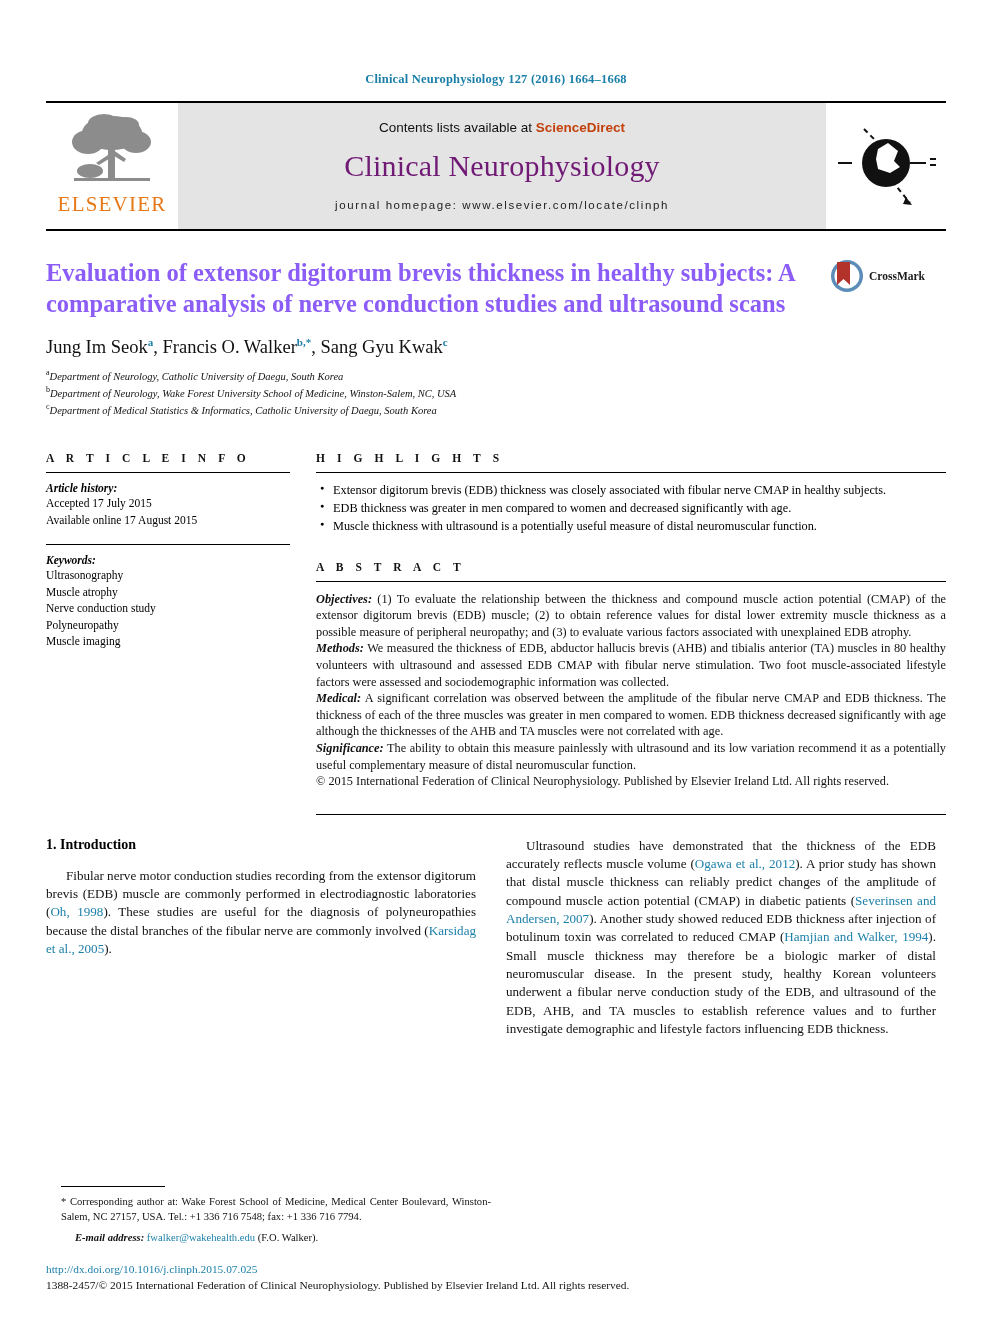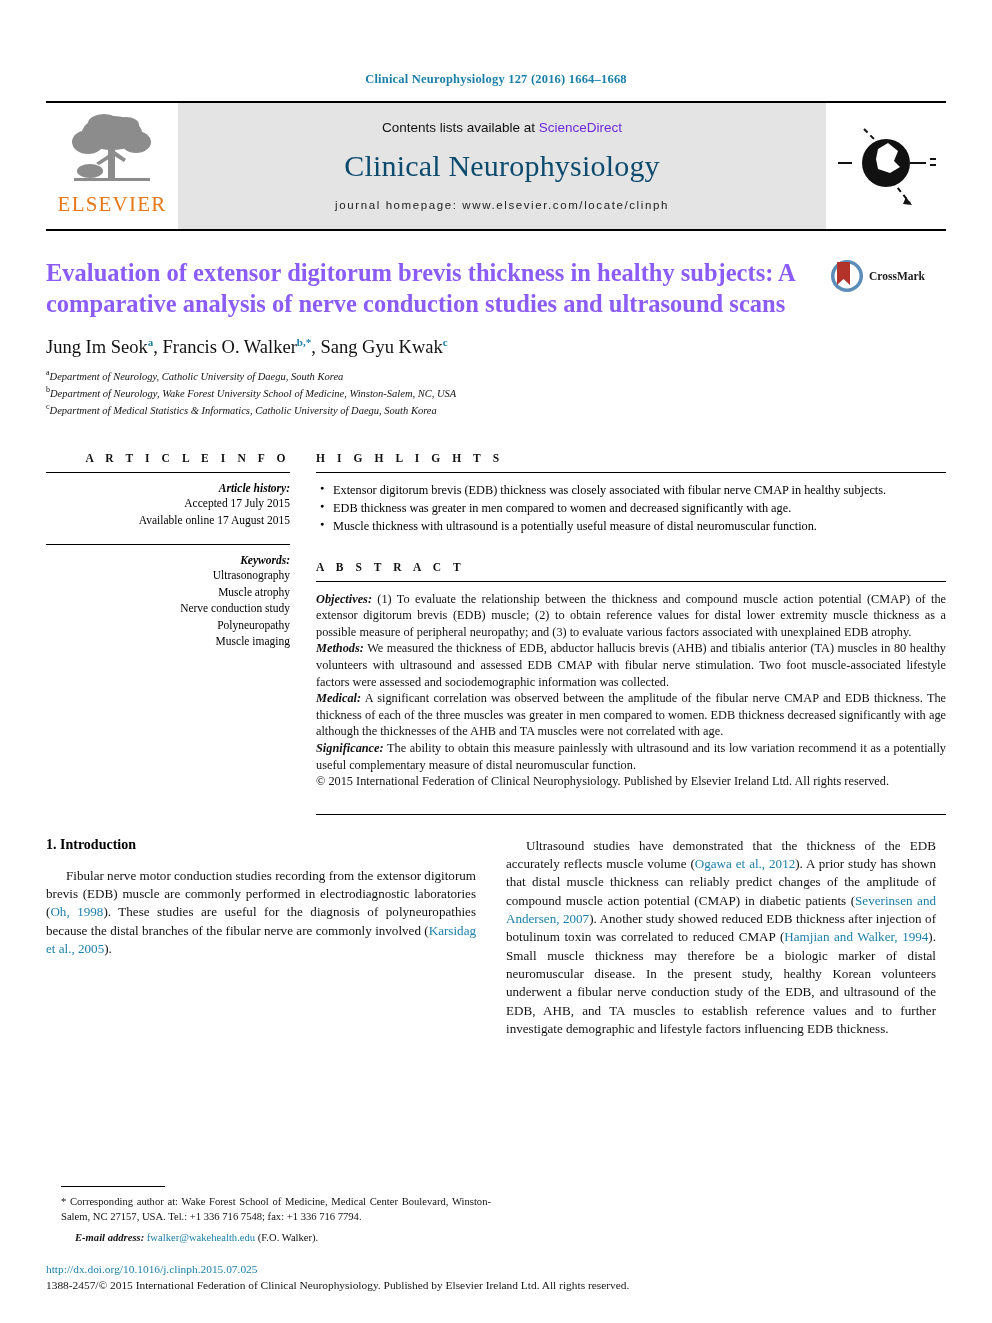--- a/index.html
+++ b/index.html
@@ -73,26 +73,27 @@
     justify-content: center;
     padding: 6px 0 8px;
   }
   .contents-line {
     font-family: "Liberation Sans", sans-serif;
     font-size: 13.5px;
     color: #111;
     margin-bottom: 14px;
   }
   .contents-line .sd {
-    color: #6d28d9;
+    color: #c2410c;
+    font-weight: bold;
   }
   .journal-title {
     font-family: "Liberation Serif", serif;
     font-size: 30px;
-    color: #0c4a6e;
+    color: #701a75;
     margin-bottom: 16px;
     letter-spacing: .2px;
   }
   .homepage-line {
     font-family: "Liberation Sans", sans-serif;
     font-size: 11.5px;
     letter-spacing: 1.6px;
     color: #222;
   }
   .masthead-right {
@@ -172,21 +173,20 @@
 
   
   .info-row {
     margin-top: 34px;
     display: flex;
     gap: 26px;
   }
   .col-left {
     width: 244px;
     flex: 0 0 244px;
-    text-align: right;
   }
   .col-right {
     flex: 1 1 auto;
   }
   .sec-head {
     font-family: "Liberation Serif", serif;
     font-weight: bold;
     font-size: 11.5px;
     letter-spacing: 4.6px;
     color: #111;

